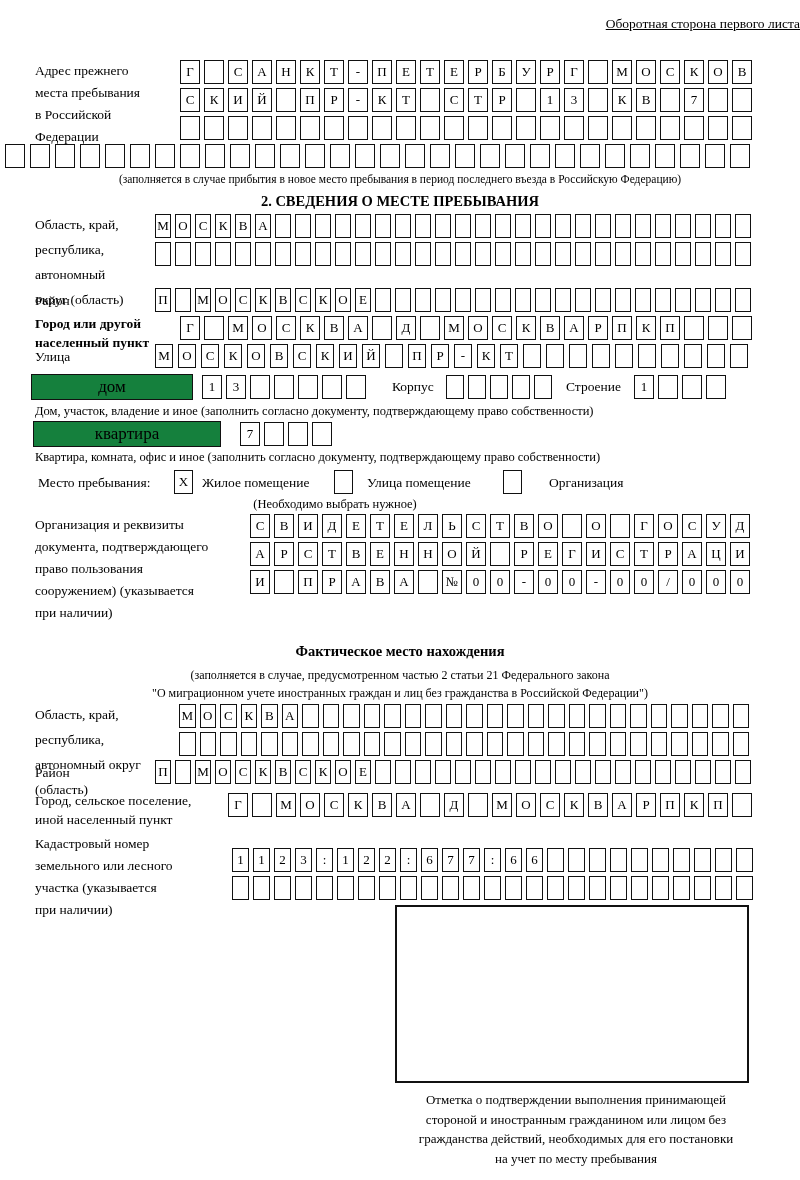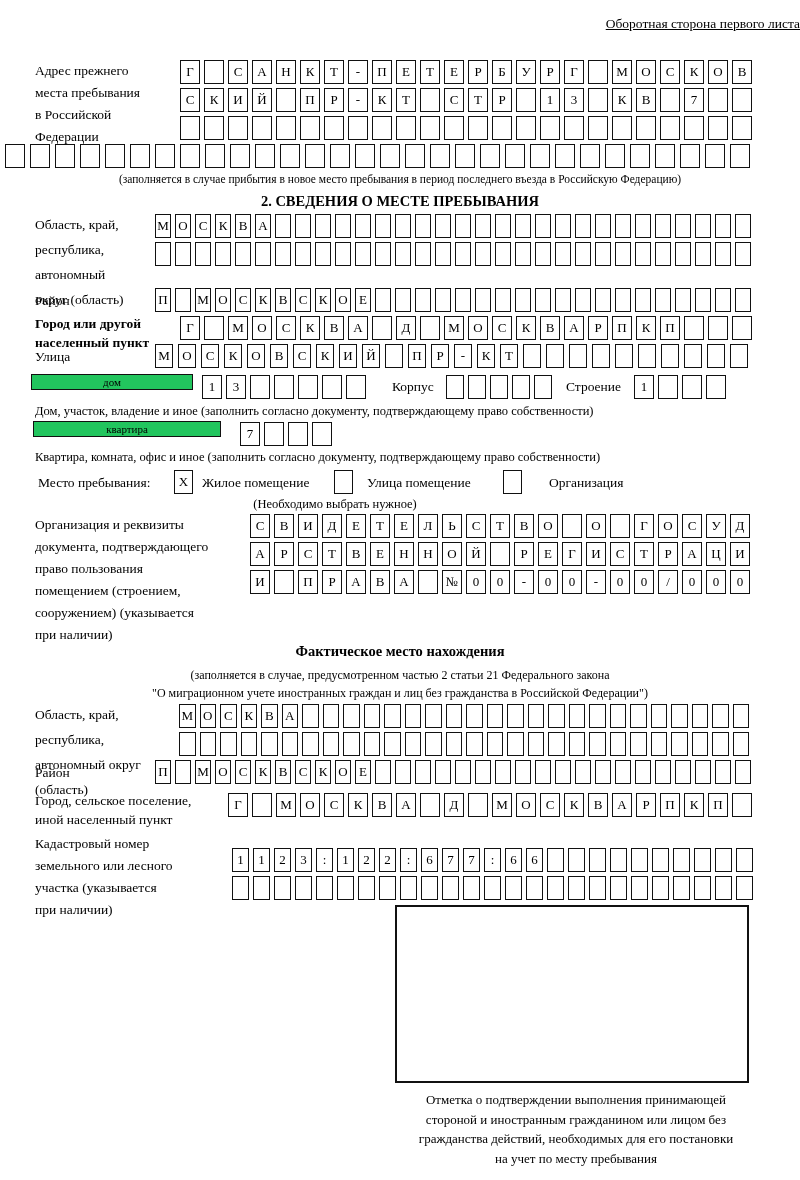--- a/index.html
+++ b/index.html
@@ -11,22 +11,22 @@
   .cellrow{display:flex;align-items:flex-start;}
   .cell{box-sizing:border-box;display:inline-flex;align-items:center;justify-content:center;
         height:24px;border:1.5px solid #111;background:#fff;font-size:13px;flex:0 0 auto;}
   .p24 .cell{width:20px;margin-right:4px;}
   .p25 .cell{width:20px;margin-right:5px;}
   .p20 .cell{width:16px;margin-right:4px;}
   .p205 .cell{width:16.5px;margin-right:4px;}
   .p23 .cell{width:18px;margin-right:5px;}
   .p21 .cell{width:17px;margin-right:4px;}
   .p22 .cell{width:18px;margin-right:4px;}
-  .bigbox{box-sizing:border-box;border:1.5px solid #111;height:16px;display:flex;
-          align-items:center;justify-content:center;font-size:11px;background:#22c55e;}
+  .bigbox{box-sizing:border-box;border:1.5px solid #111;height:26px;display:flex;
+          align-items:center;justify-content:center;font-size:17px;background:#15803d;}
   .checkbox{box-sizing:border-box;width:19px;height:24px;border:1.5px solid #111;display:inline-flex;
             align-items:center;justify-content:center;font-size:13px;background:#fff;}
   .title{width:100%;text-align:center;font-weight:bold;font-size:14.5px;}
   .caption{font-size:11.5px;text-align:center;width:100%;}
   .note-sm{font-size:12.5px;white-space:nowrap;}
   .header-note{width:100%;text-align:right;font-size:13.5px;text-decoration:underline;}
   .fact-note{font-size:12px;text-align:center;width:100%;line-height:18px;}
   .stamp-box{box-sizing:border-box;border:2px solid #111;background:#fff;}
   .stamp-caption{font-size:13px;line-height:19.5px;text-align:center;}
   .lh19 .lbl-line{line-height:19px;}
@@ -368,21 +368,20 @@
   <div class="abs checkbox" style="left:334px;top:470px;"></div>
   <div class="abs lbl" style="left:367px;top:472px;">Улица помещение</div>
   <div class="abs checkbox" style="left:503px;top:470px;"></div>
   <div class="abs lbl" style="left:549px;top:472px;">Организация</div>
   <div class="abs note-sm" style="left:155px;top:497px;width:360px;text-align:center;">(Необходимо выбрать нужное)</div>
 
   <div class="abs lbl lh22" style="left:35px;top:514px;">
       <div class="lbl-line">Организация и реквизиты</div>
       <div class="lbl-line">документа, подтверждающего</div>
       <div class="lbl-line">право пользования</div>
-      <div class="lbl-line">помещением (строением,</div>
       <div class="lbl-line">сооружением) (указывается</div>
       <div class="lbl-line">при наличии)</div>
     </div>
   <div class="abs cellrow p24" style="left:250px;top:514px;">
       <span class="cell">С</span>
       <span class="cell">В</span>
       <span class="cell">И</span>
       <span class="cell">Д</span>
       <span class="cell">Е</span>
       <span class="cell">Т</span>

